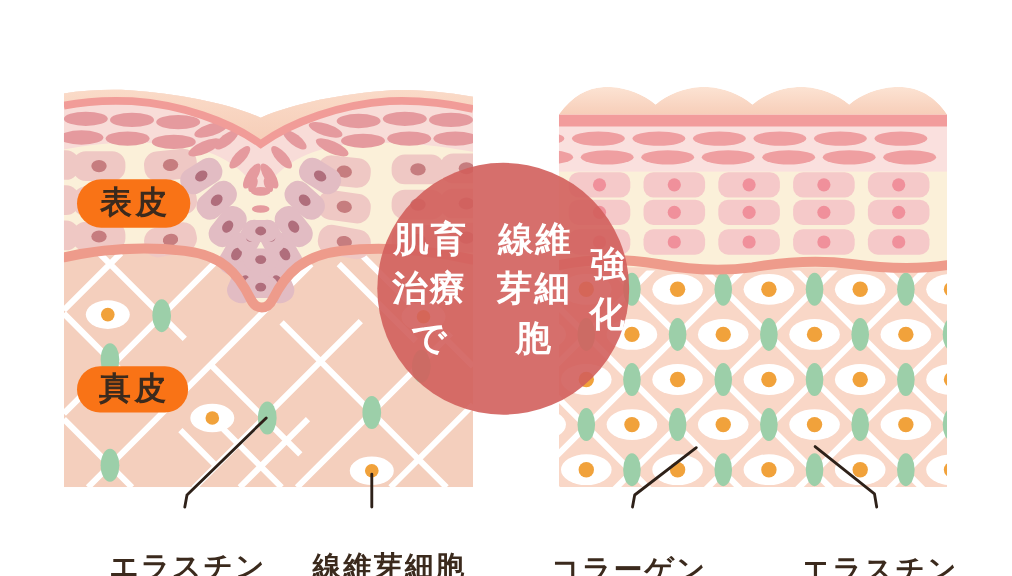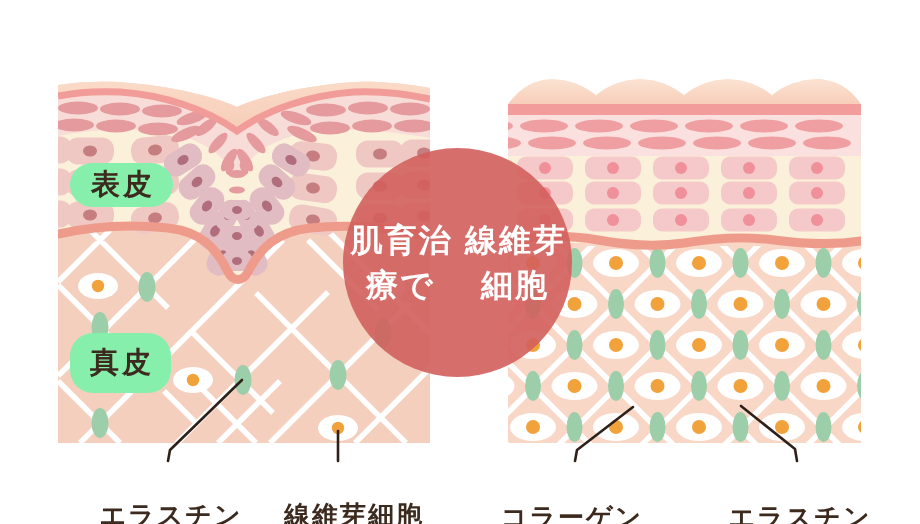--- a/index.html
+++ b/index.html
@@ -25,21 +25,21 @@
   .strokeSalmon{stroke:var(--salmon_line);stroke-width:7;fill:none;}
   .fill-bandR{fill:var(--band_pink_right);}
   .strkR{fill:var(--streak_right);}
   .cellR{fill:var(--cell_pink_right);}
   .dotR{fill:var(--cell_dot_right);}
   .fill-salmonR{fill:var(--salmon_band_right);}
   .fill-bumps{fill:url(#gradR);}
   .leader{stroke:var(--leader);stroke-width:2.6;fill:none;stroke-linejoin:round;stroke-linecap:round;}
   
   .pill{position:absolute;display:flex;align-items:center;justify-content:center;
-        background:#86efac;border-radius:23px;font-weight:700;font-size:29px;
+        background:#f97316;border-radius:23px;font-weight:700;font-size:29px;
         color:var(--text_dark);letter-spacing:3px;text-indent:3px;z-index:3;}
   .lbl{position:absolute;transform:translateX(-50%);font-weight:700;font-size:26px;
        color:var(--text_dark);letter-spacing:2px;white-space:nowrap;z-index:3;margin-top:34px;}
   .badge{position:absolute;left:343px;top:148px;width:229px;height:229px;border-radius:50%;
          background:var(--badge_bg);color:var(--badge_text);display:flex;
          align-items:center;justify-content:center;font-weight:700;font-size:32px;
          line-height:45px;letter-spacing:2px;text-indent:2px;z-index:2;text-align:center;}
 </style>
 </head>
 <body>
@@ -439,22 +439,23 @@
       <path class="leader" d="M242,380 L170,450 L168,461"></path>
       <path class="leader" d="M338,431 L338,461"></path>
       <path class="leader" d="M633,407 L577,450 L575,461"></path>
       <path class="leader" d="M741,406 L795,449 L797,461"></path>
     </g>
   </svg>
 
   <div class="badge">
     <span>肌育治療で</span>
     <span>線維芽細胞</span>
+    <span>強化</span>
   </div>
 
   <div class="pill" style="left:70px;top:163px;width:103px;height:44px;">表皮</div>
-  <div class="pill" style="left:70px;top:333px;width:101px;height:60px;">真皮</div>
+  <div class="pill" style="left:70px;top:333px;width:101px;height:42px;">真皮</div>
 
   <div class="lbl" style="left:171px;top:464px;">エラスチン</div>
   <div class="lbl" style="left:354px;top:464px;">線維芽細胞</div>
   <div class="lbl" style="left:572px;top:466px;">コラーゲン</div>
   <div class="lbl" style="left:800px;top:466px;">エラスチン</div>
 </div>
 
 </body></html>

